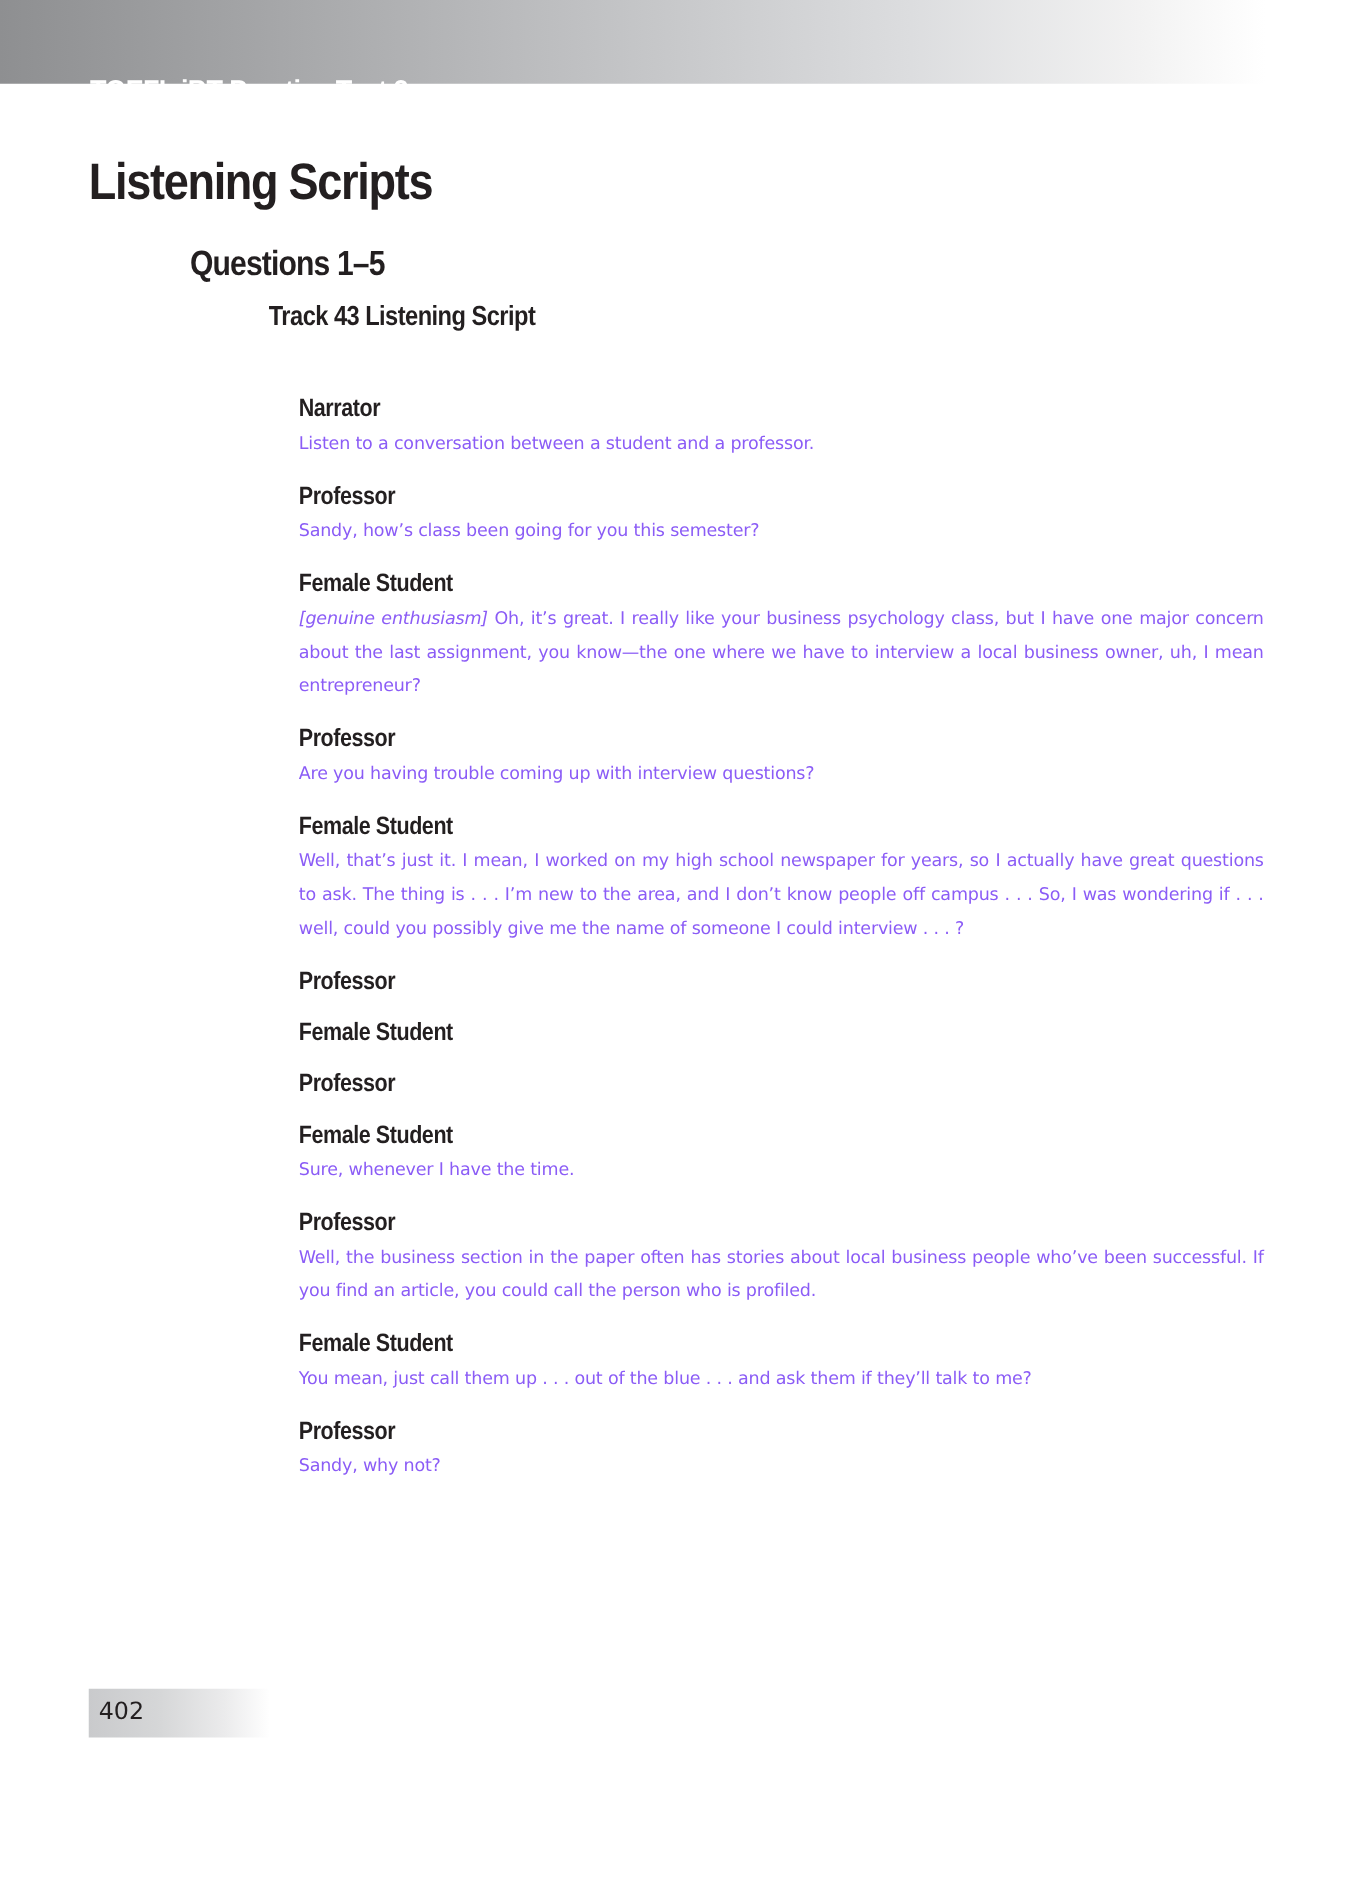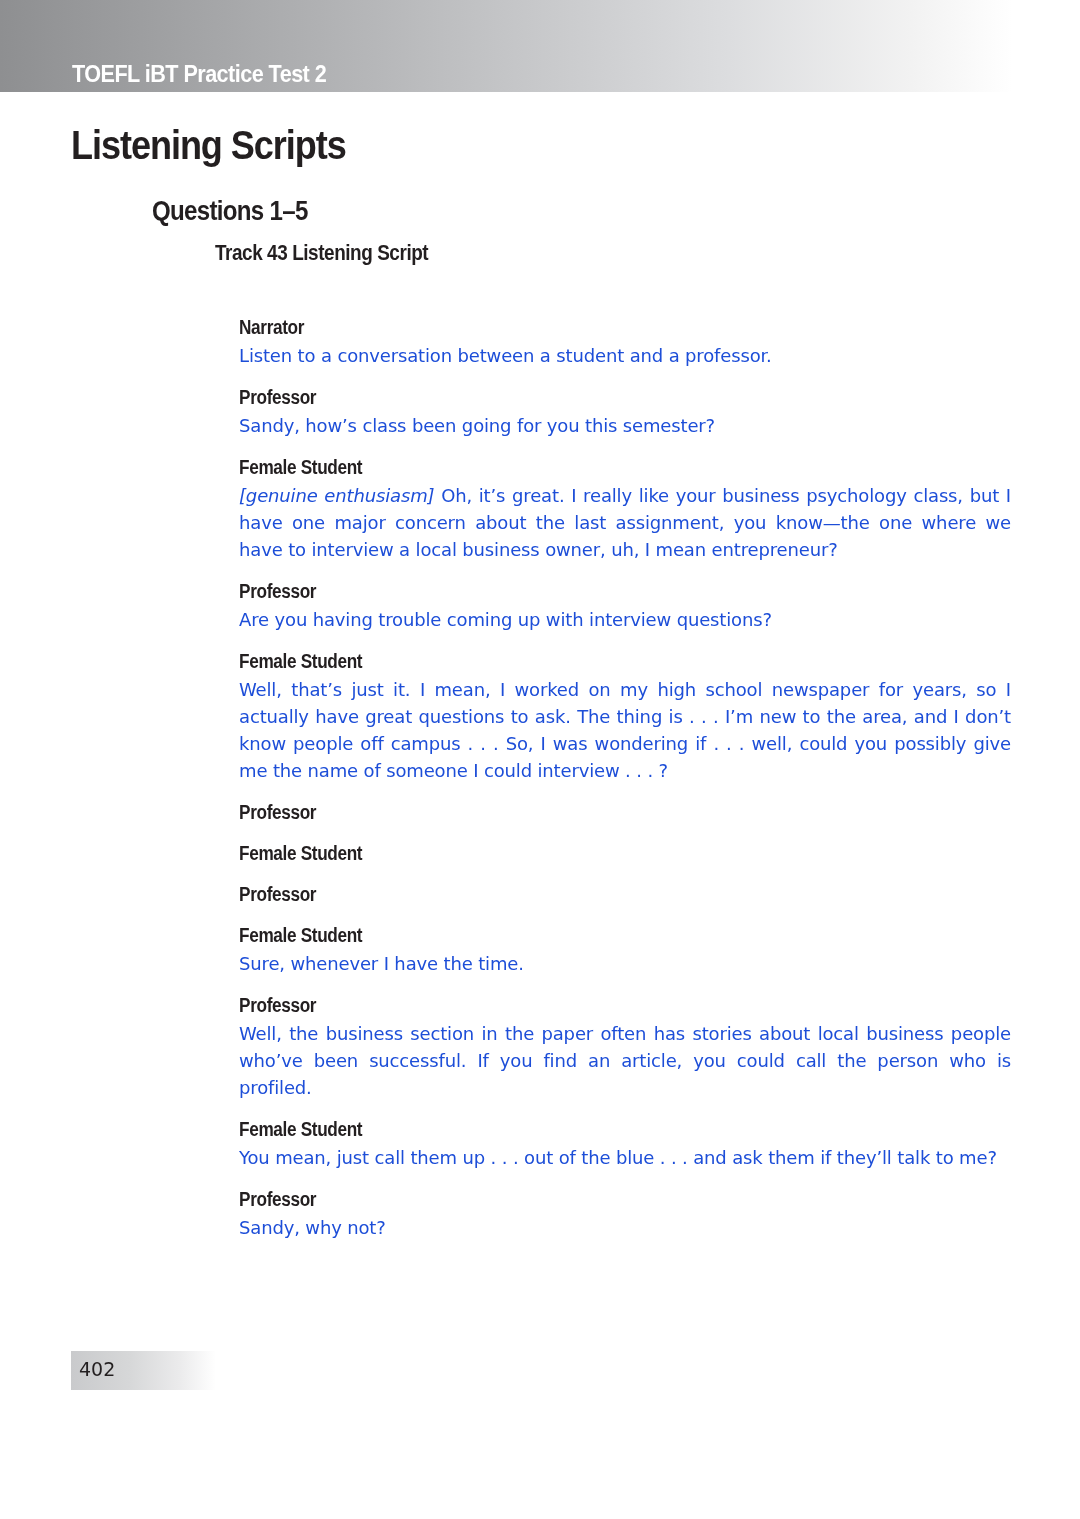--- a/index.html
+++ b/index.html
@@ -13,21 +13,21 @@
     position: relative;
     overflow: hidden;
     font-family: "DejaVu Sans", sans-serif;
     color: #231f20;
   }
   .header-band {
     position: absolute;
     left: 0;
     top: 0;
     width: 1012px;
-    height: 92px;
+    height: 67px;
     background: linear-gradient(to right, #8e8f91 0%, #a9aaac 25%, #c4c5c7 50%, #dcdddf 72%, #f2f2f2 90%, #ffffff 100%);
   }
   .running-head {
     position: absolute;
     left: 72px;
     top: 60px;
     font-family: "Liberation Sans", sans-serif;
     font-weight: bold;
     font-size: 24px;
     letter-spacing: -0.6px;
@@ -97,23 +97,23 @@
     letter-spacing: -0.4px;
     color: #231f20;
     transform: scaleX(0.86);
     transform-origin: left top;
     white-space: nowrap;
     height: 26px;
   }
   .line {
     margin: 2px 0 0 0;
     font-family: "DejaVu Sans", sans-serif;
-    font-size: 18px;
+    font-size: 14px;
     line-height: 27px;
-    color: #1d4ed8;
+    color: #8b5cf6;
     text-align: justify;
     letter-spacing: -0.15px;
   }
   .direction {
     font-style: italic;
   }
   .footer-box {
     position: absolute;
     left: 71px;
     top: 1351px;

